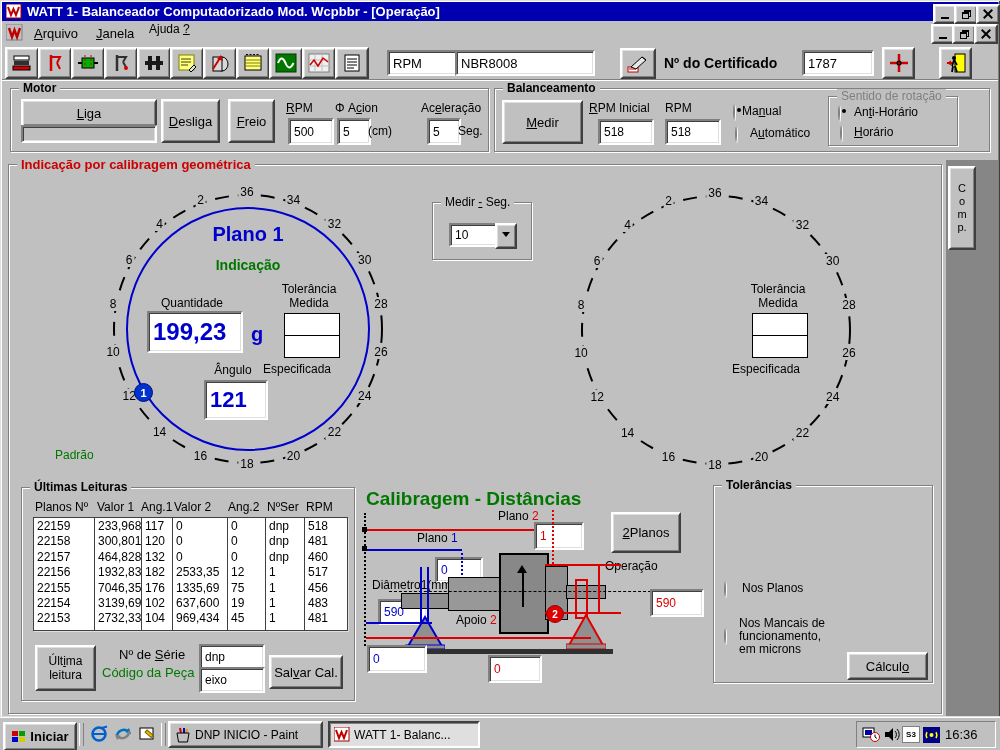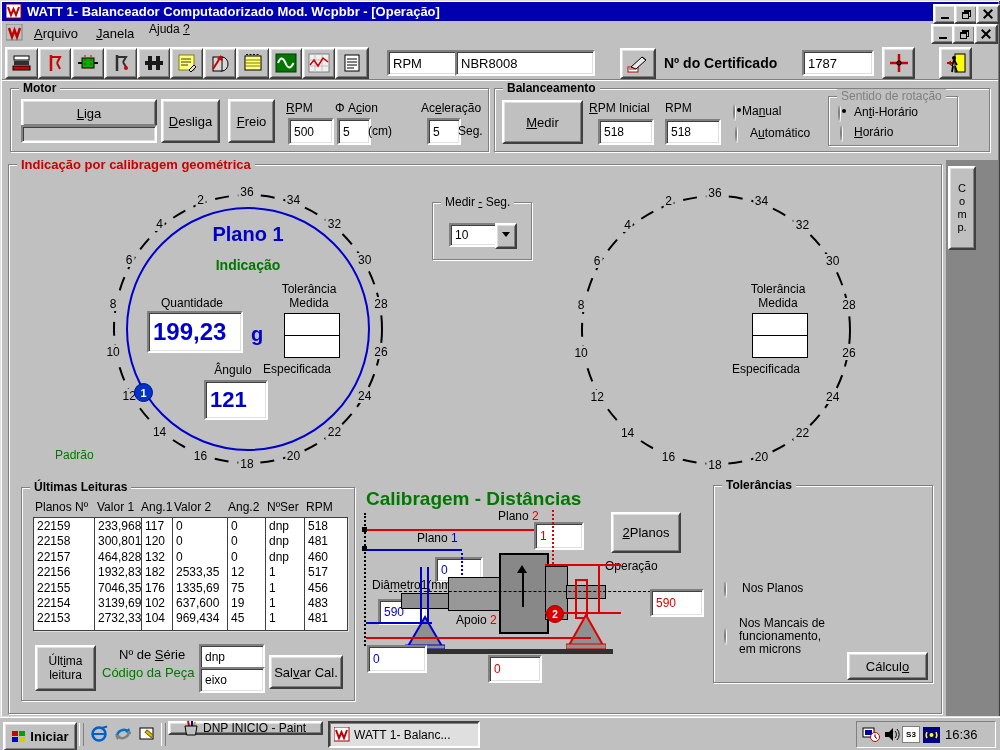--- a/index.html
+++ b/index.html
@@ -455,21 +455,21 @@
         <polygon points="3,15 1,9 7,11" fill="#808080"></polygon>
       </svg>
     </span>
   <span class="a btn" style="left:136px;top:6px;width:22px;height:22px">
     <svg width="18" height="18">
         <rect x="2" y="3" width="13" height="11" fill="#fff" stroke="#000"></rect>
         <rect x="9" y="5" width="8" height="3" fill="#e0c000" stroke="#806000" transform="rotate(40 9 5)"></rect>
       </svg>
     </span>
   <span class="a" style="left:161px;top:6px;width:3px;height:23px;border-left:1px solid #fff;border-right:1px solid #808080"></span>
-  <span class="a r flexc" style="left:168px;top:4px;width:155px;height:14px;padding-left:12px;box-sizing:border-box">
+  <span class="a r flexc" style="left:168px;top:4px;width:155px;height:27px;padding-left:4px;box-sizing:border-box">
     <svg width="17" height="16" style="margin-right:4px">
         <line x1="6" y1="1" x2="7" y2="6" stroke="#d00000" stroke-width="2"></line>
         <line x1="10" y1="1" x2="10" y2="6" stroke="#0000d0" stroke-width="2"></line>
         <line x1="13" y1="2" x2="12" y2="6" stroke="#d0a000" stroke-width="2"></line>
         <path d="M3 6 h12 l-1.5 9 h-9 z" fill="#c0c0c0" stroke="#000"></path>
       </svg>
     <span style="white-space:nowrap;overflow:hidden">DNP INICIO - Paint</span>
   </span>
   <span class="a r pressed flexc" style="left:328px;top:4px;width:152px;height:27px;padding-left:4px;box-sizing:border-box">
     <svg width="16" height="15" style="margin-right:4px">

